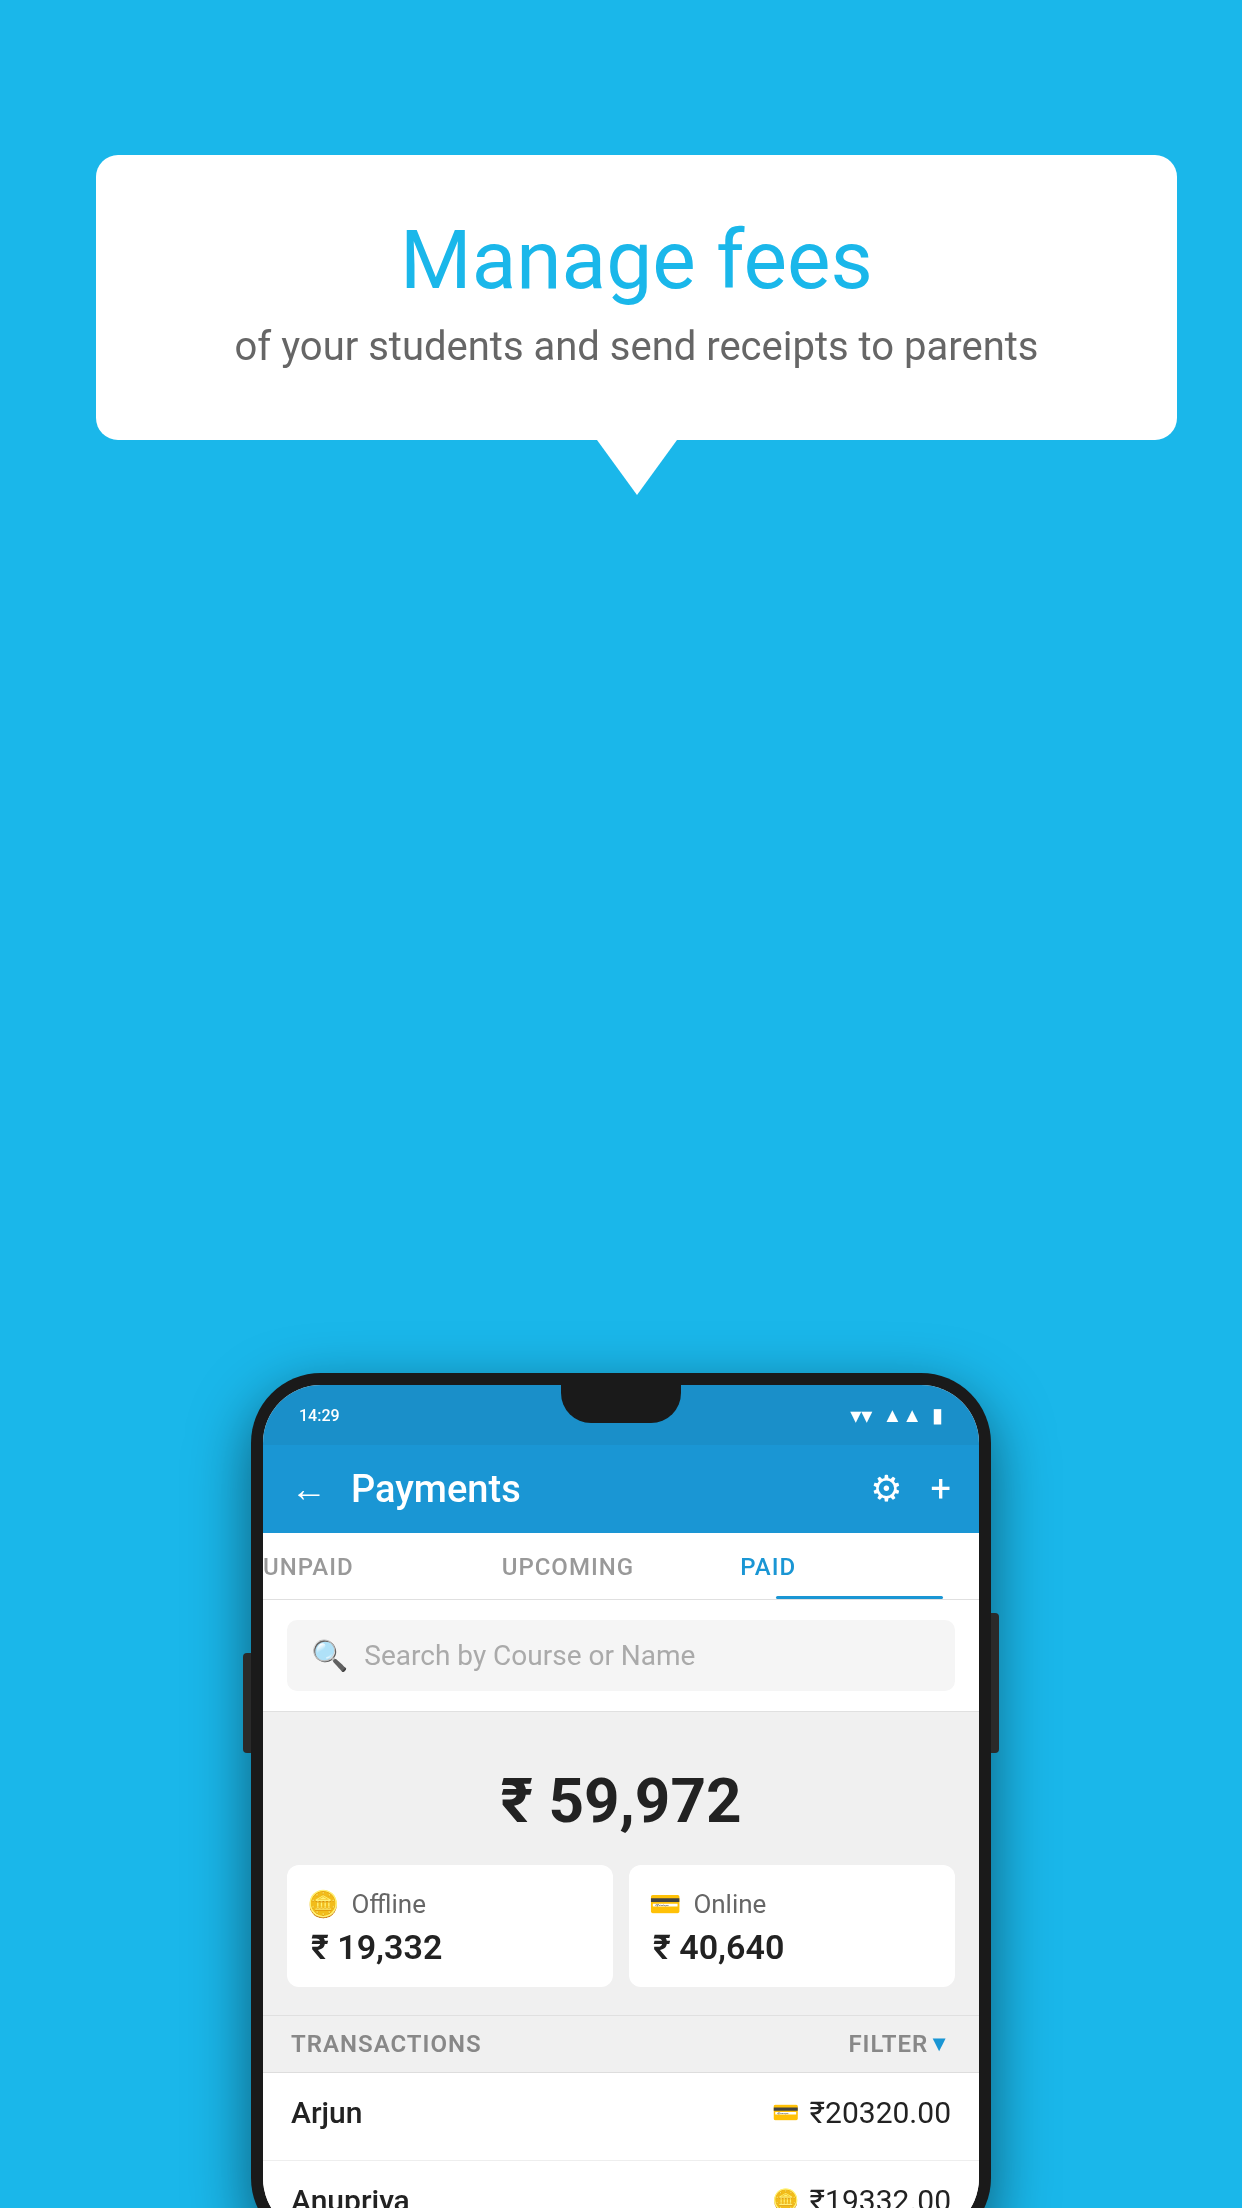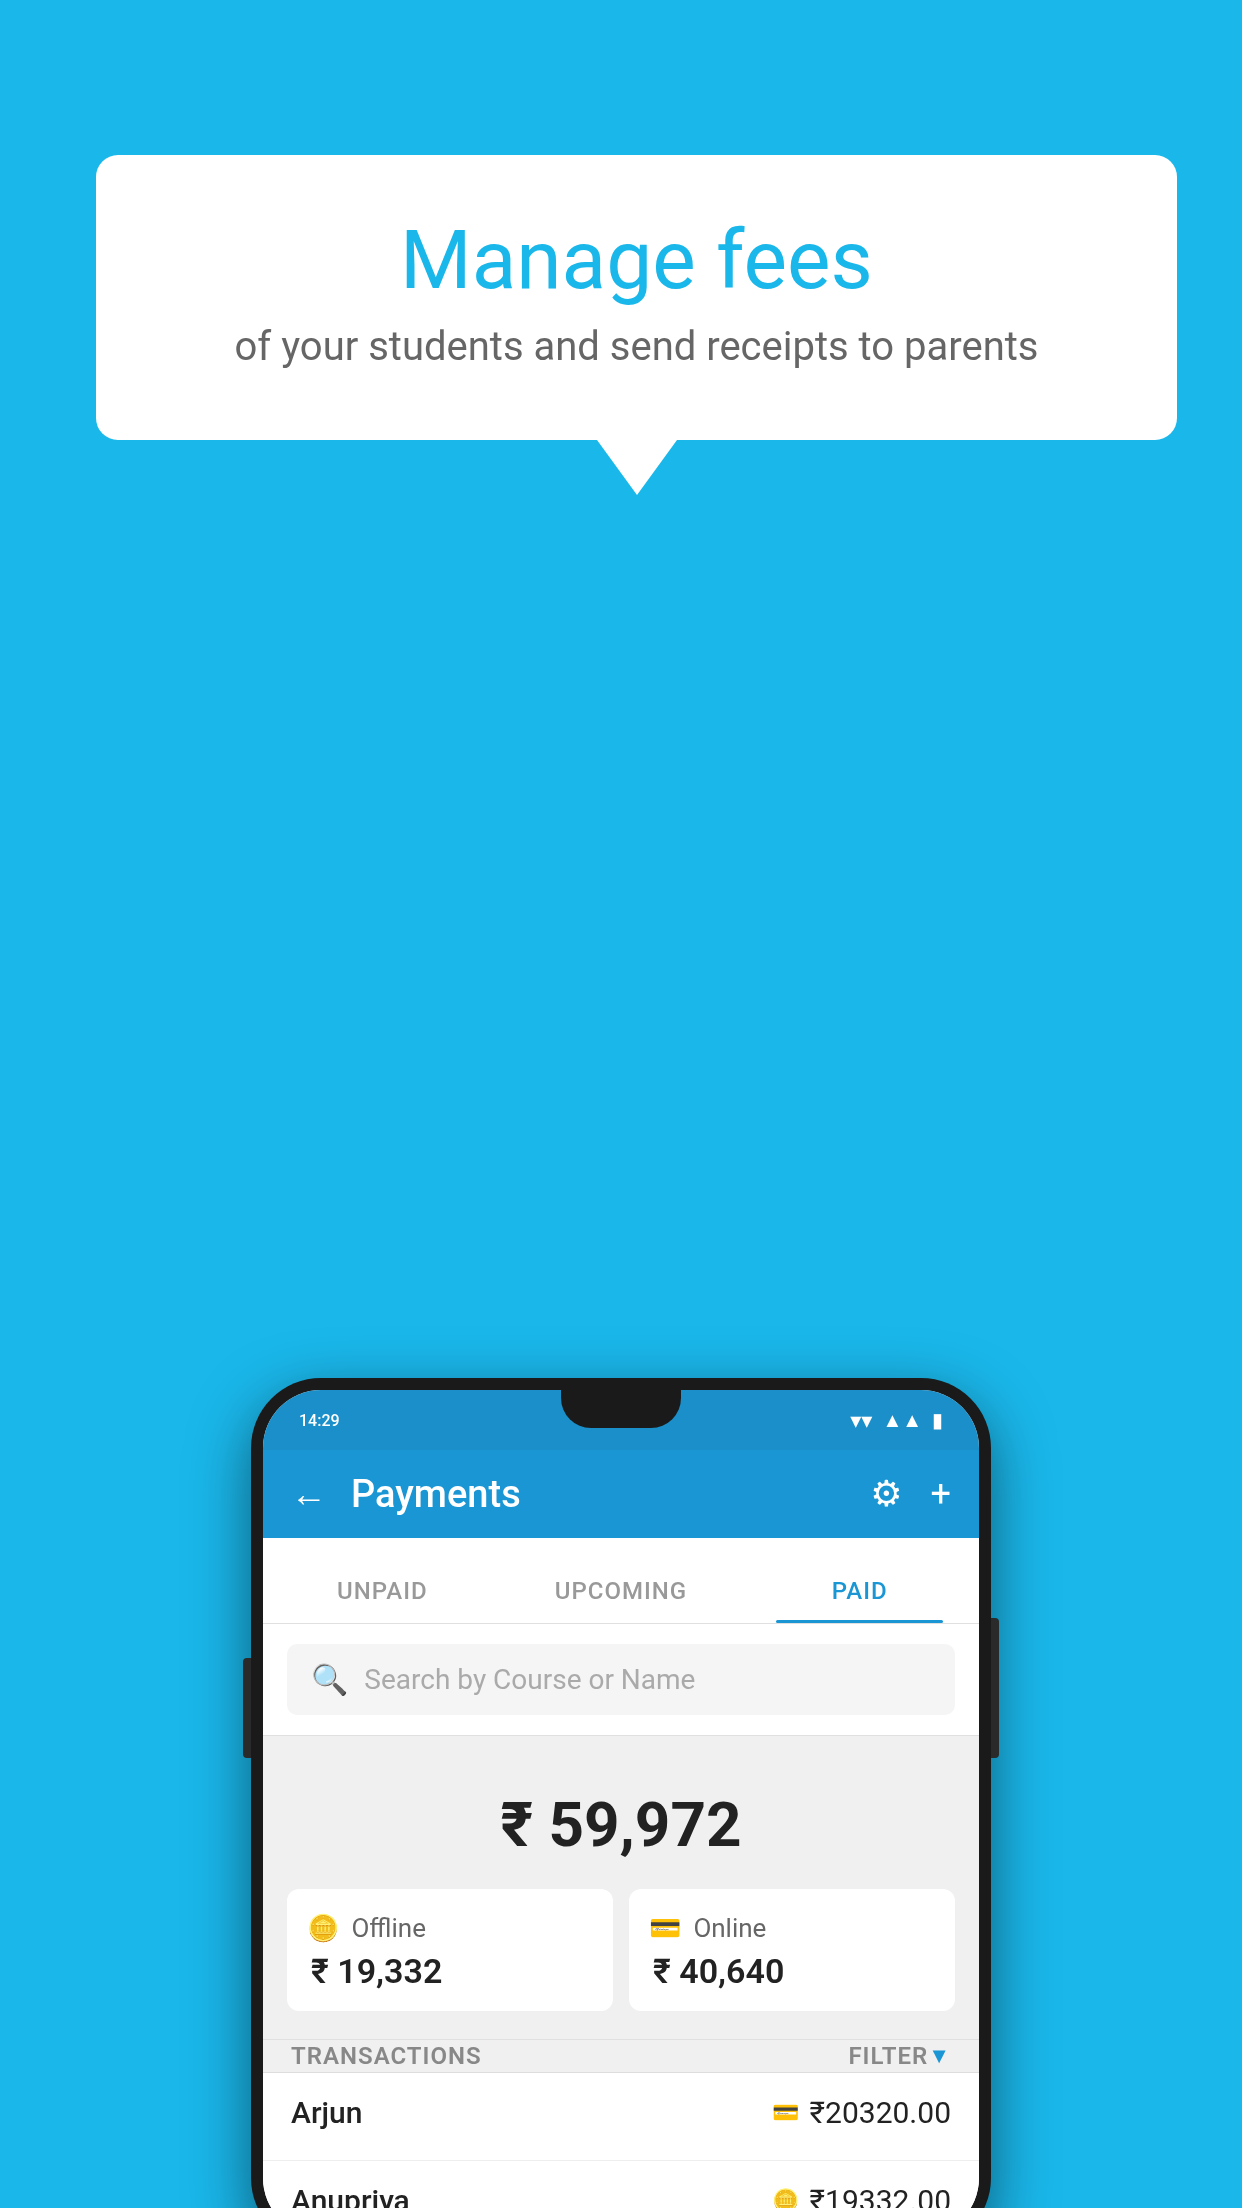--- a/index.html
+++ b/index.html
@@ -176,22 +176,22 @@
 
     
     .tabs {
       background: white;
       display: flex;
       border-bottom: 1px solid #e0e0e0;
     }
 
     .tab {
       flex: 1;
-      text-align: center;
-      padding: 39px 0 18px;
+      text-align: left;
+      padding: 20px 0 18px;
       font-size: 24px;
       font-weight: 500;
       color: #999;
       letter-spacing: 1px;
       position: relative;
       cursor: pointer;
     }
 
     .tab.active {
       color: #1a96d4;
@@ -293,21 +293,21 @@
       font-weight: 600;
       padding-left: 4px;
     }
 
     
     .transactions-header {
       background: #f0f0f0;
       display: flex;
       justify-content: space-between;
       align-items: center;
-      padding: 2px 28px;
+      padding: 14px 28px;
       border-top: 1px solid #e0e0e0;
       border-bottom: 1px solid #ddd;
     }
 
     .transactions-label {
       color: #888;
       font-size: 24px;
       font-weight: 600;
       letter-spacing: 1px;
     }

